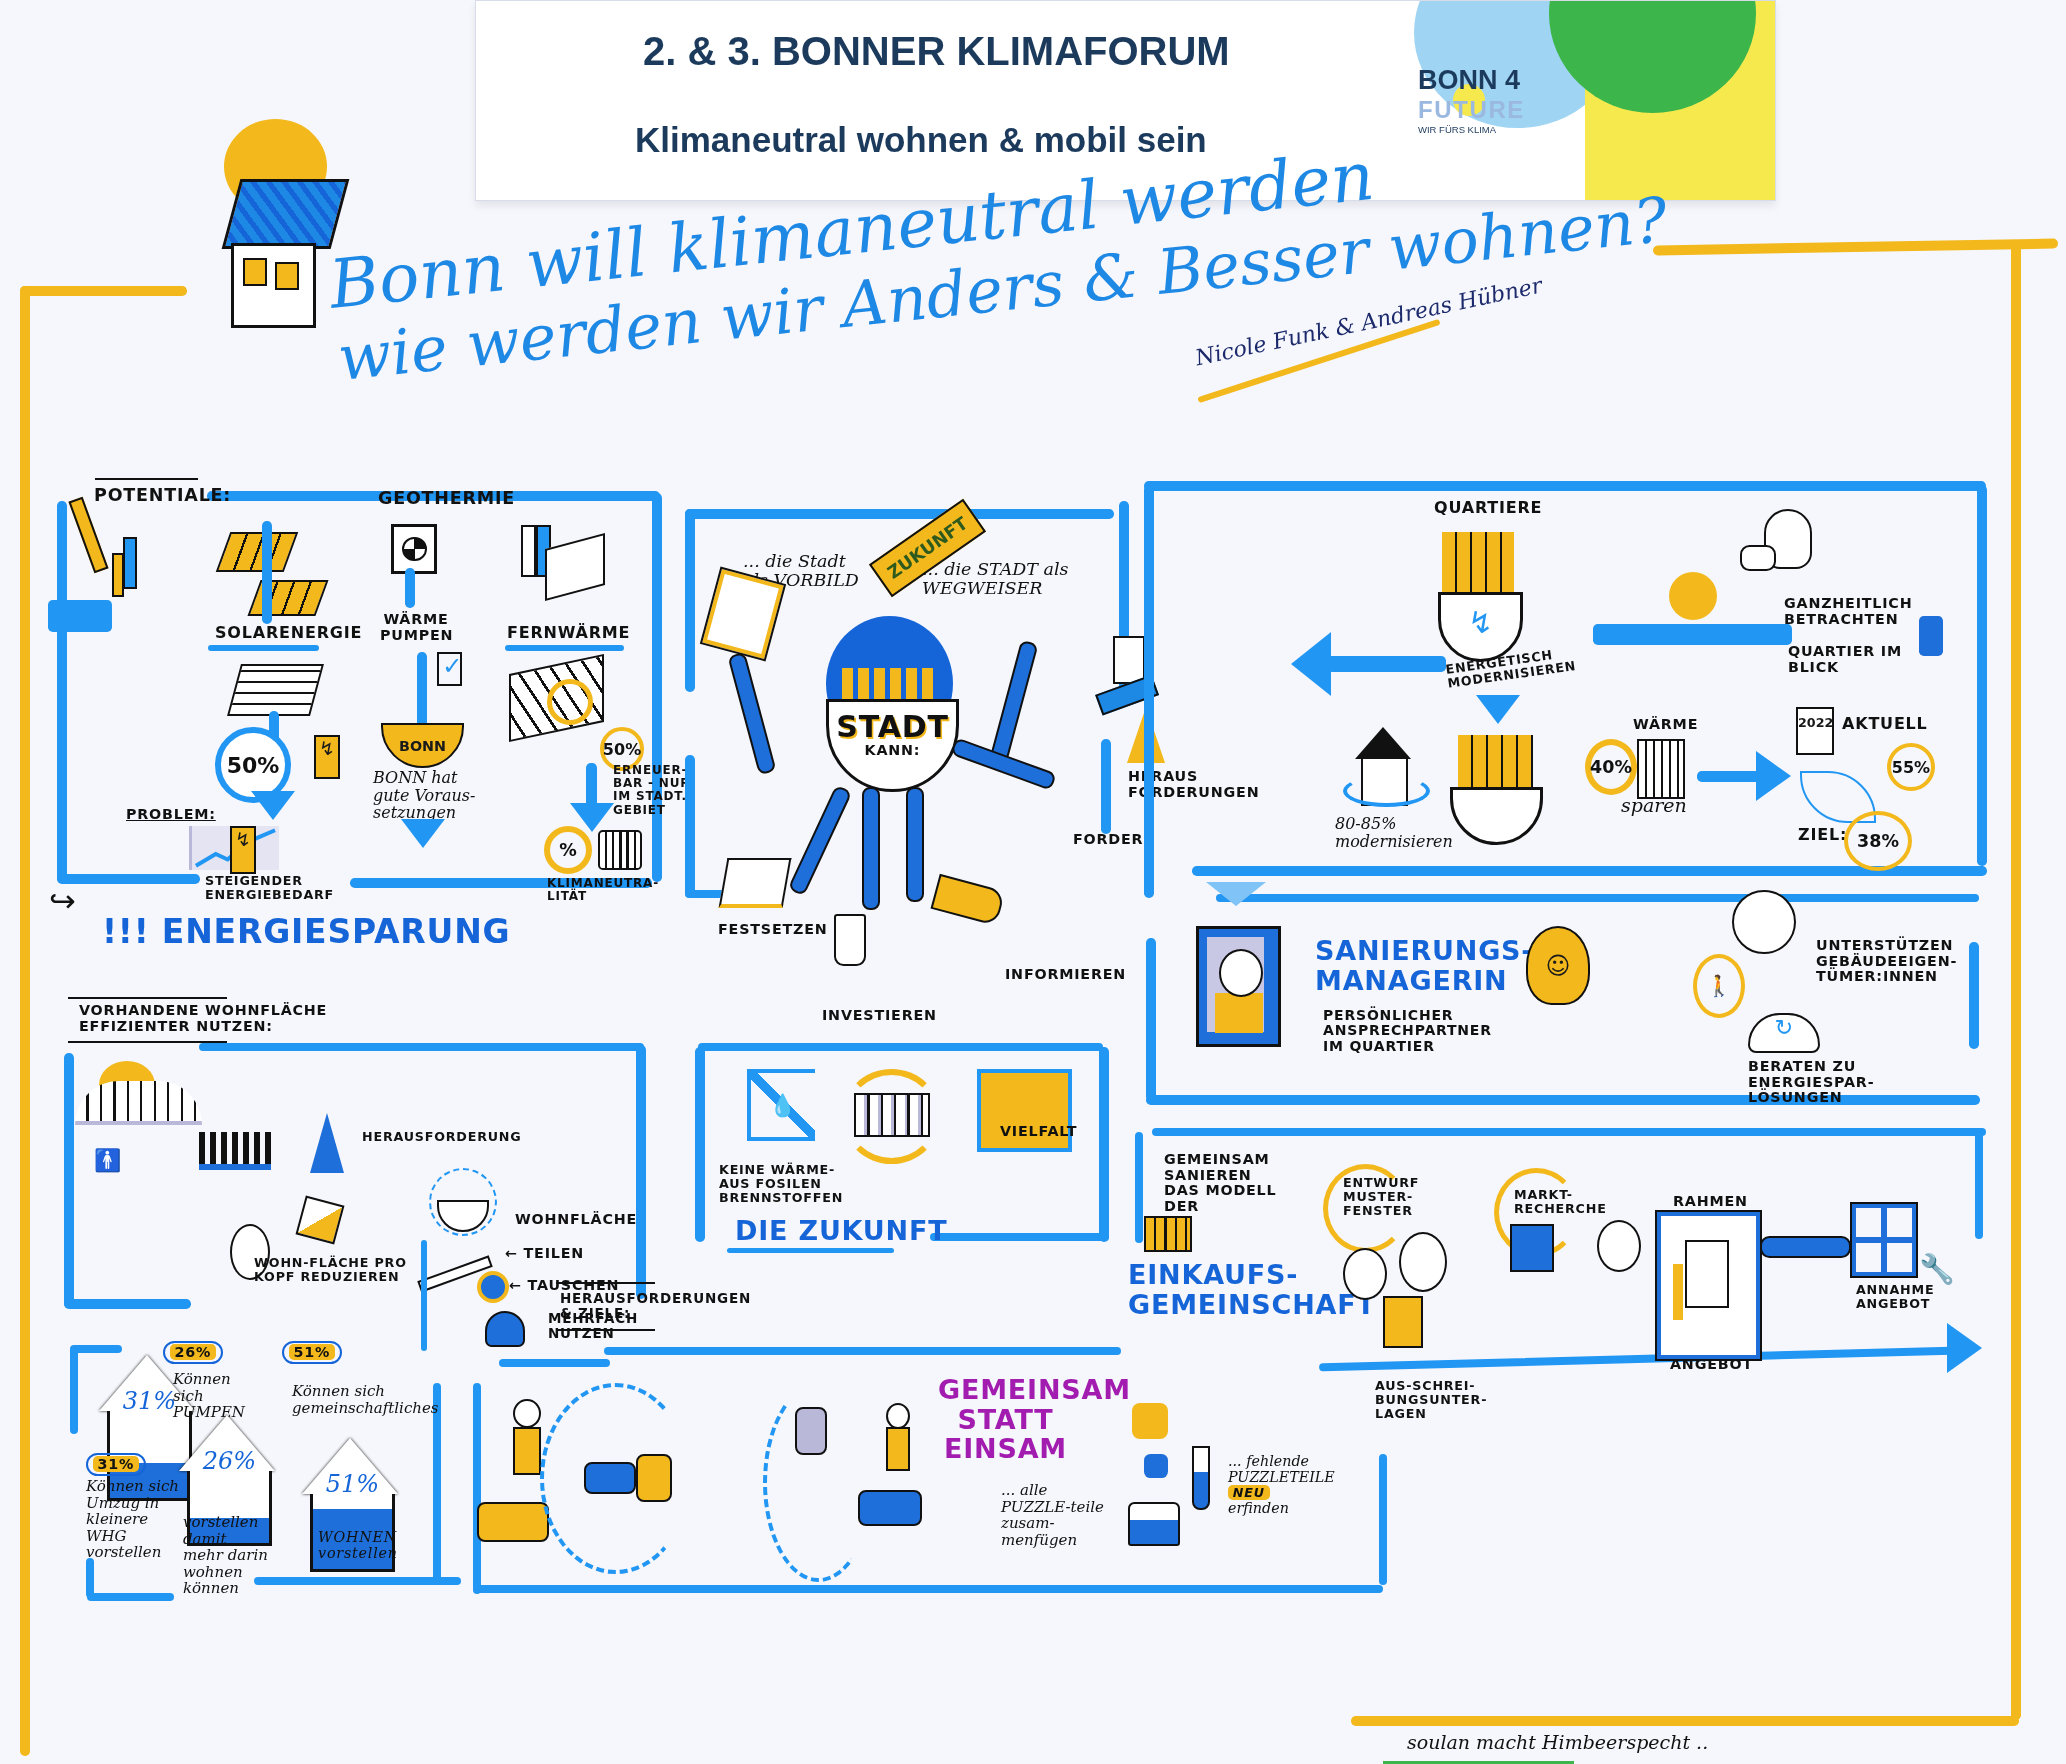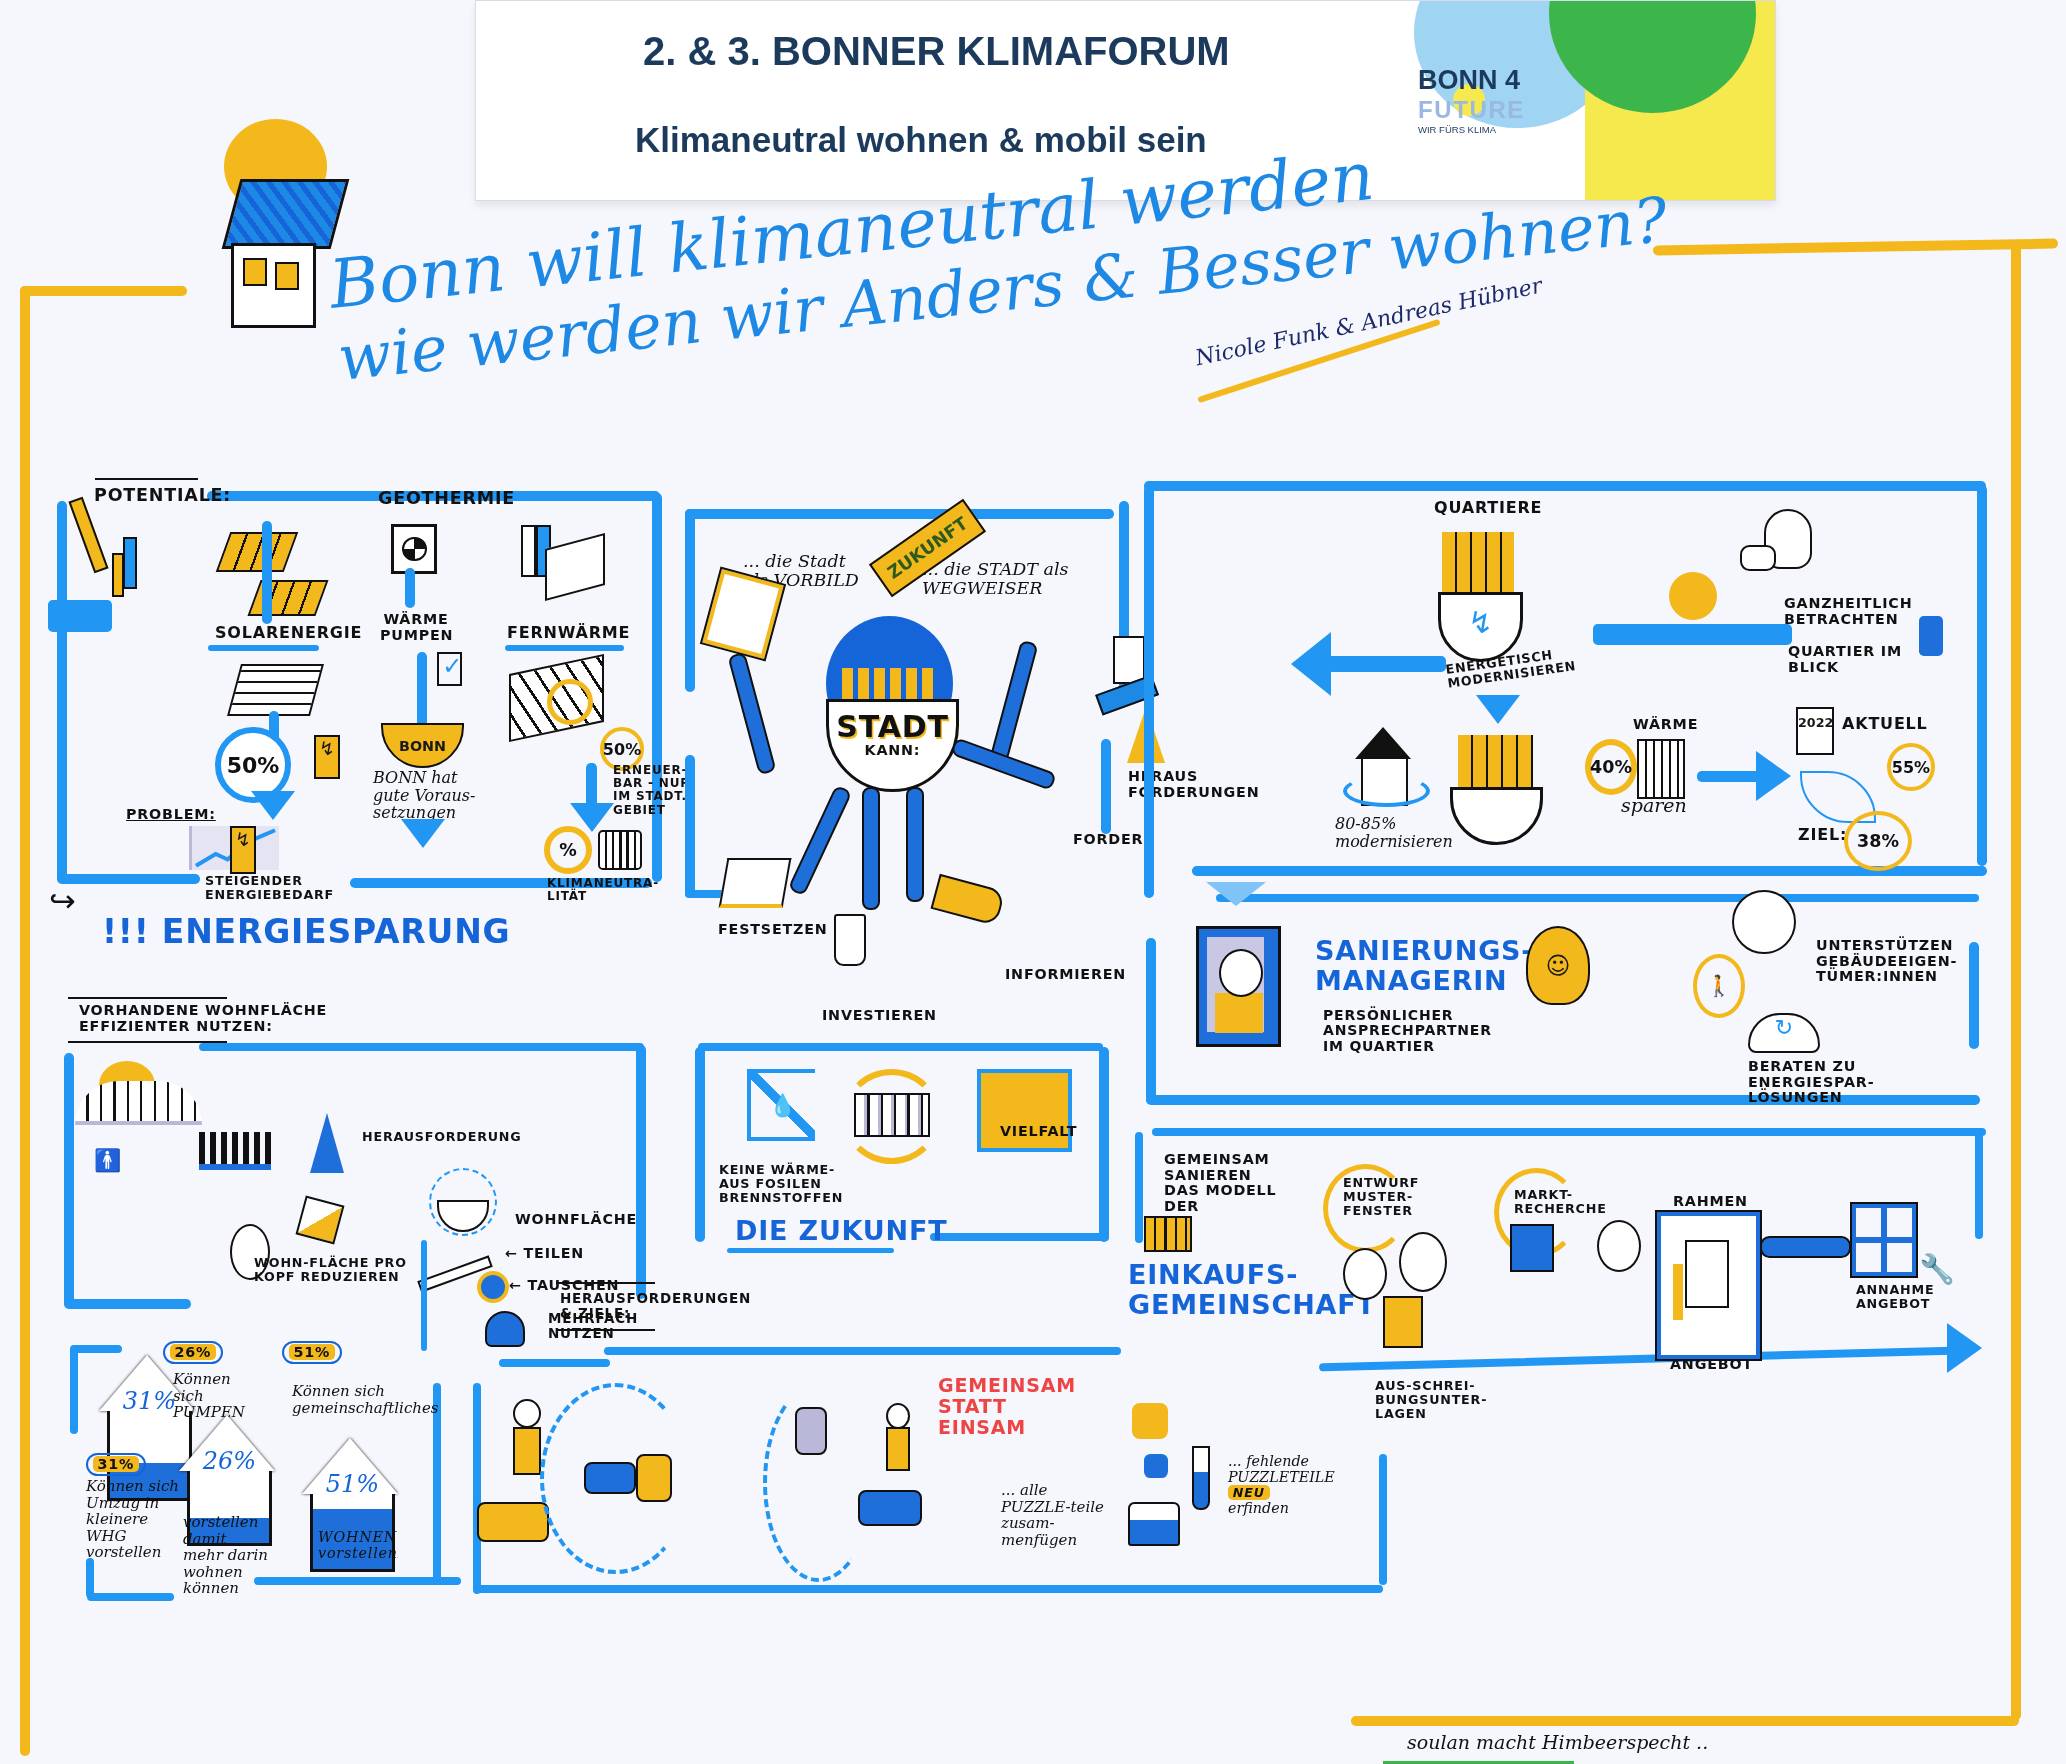--- a/index.html
+++ b/index.html
@@ -380,21 +380,21 @@
 <div class="abs" style="left:584px;top:1462px;width:48px;height:28px;background:#1e6fd9;border:2.4px solid #111;border-radius:8px;"></div>
 <div class="abs" style="left:636px;top:1454px;width:32px;height:44px;background:#f2b81c;border:2.4px solid #111;border-radius:8px;"></div>
 <div class="circle" style="left:540px;top:1383px;width:143px;height:183px;border:4.8px dashed #2196f3;border-right-color:transparent;"></div>
 <div class="abs" style="left:795px;top:1407px;width:28px;height:44px;background:#b9b8d8;border:2.4px solid #111;border-radius:8px;"></div>
 <div class="abs" style="left:882px;top:1403px;width:32px;height:87px;">
   <div class="circle" style="left:4px;top:0;width:20px;height:22px;border:2.4px solid #111;background:#fff;"></div>
   <div style="position:absolute;left:4px;top:24px;width:20px;height:40px;background:#f2b81c;border:2.4px solid #111;"></div>
 </div>
 <div class="abs" style="left:858px;top:1490px;width:60px;height:32px;background:#1e6fd9;border:2.4px solid #111;border-radius:8px;"></div>
 <div class="circle" style="left:763px;top:1383px;width:103px;height:191px;border:4.8px dashed #2196f3;border-right-color:transparent;border-top-color:transparent;"></div>
-<div class="abs hand blue" style="left:938px;top:1375px;width:135px;font-size:19px;color:#ef4444;">GEMEINSAM STATT EINSAM</div>
+<div class="abs hand blue" style="left:938px;top:1375px;width:135px;font-size:27px;color:#a21caf;text-align:center;">GEMEINSAM STATT EINSAM</div>
 <div class="abs script" style="left:1001px;top:1482px;width:103px;font-size:15px;">... alle PUZZLE-teile zusam-menfügen</div>
 <div class="abs" style="left:1132px;top:1403px;width:36px;height:36px;background:#f2b81c;border-radius:8px;"></div>
 <div class="abs" style="left:1144px;top:1454px;width:24px;height:24px;background:#1e6fd9;border-radius:6.4px;"></div>
 <div class="abs" style="left:1128px;top:1502px;width:48px;height:40px;background:linear-gradient(#fff 40%,#1e6fd9 40%);border:2.4px solid #111;border-radius:6.4px 6.4px 3.2px 3.2px;"></div>
 <div class="abs" style="left:1192px;top:1446px;width:14.3px;height:60px;background:linear-gradient(#fff 40%,#1e6fd9 40%);border:2.4px solid #111;border-radius:0 0 8px 8px;"></div>
 <div class="abs script" style="left:1228px;top:1454px;width:103px;font-size:14.3px;">
   <span>... fehlende PUZZLETEILE</span><br>
   <span class="hl hand" style="font-size:12.7px;">NEU</span><br>
   <span>erfinden</span>
 </div>

